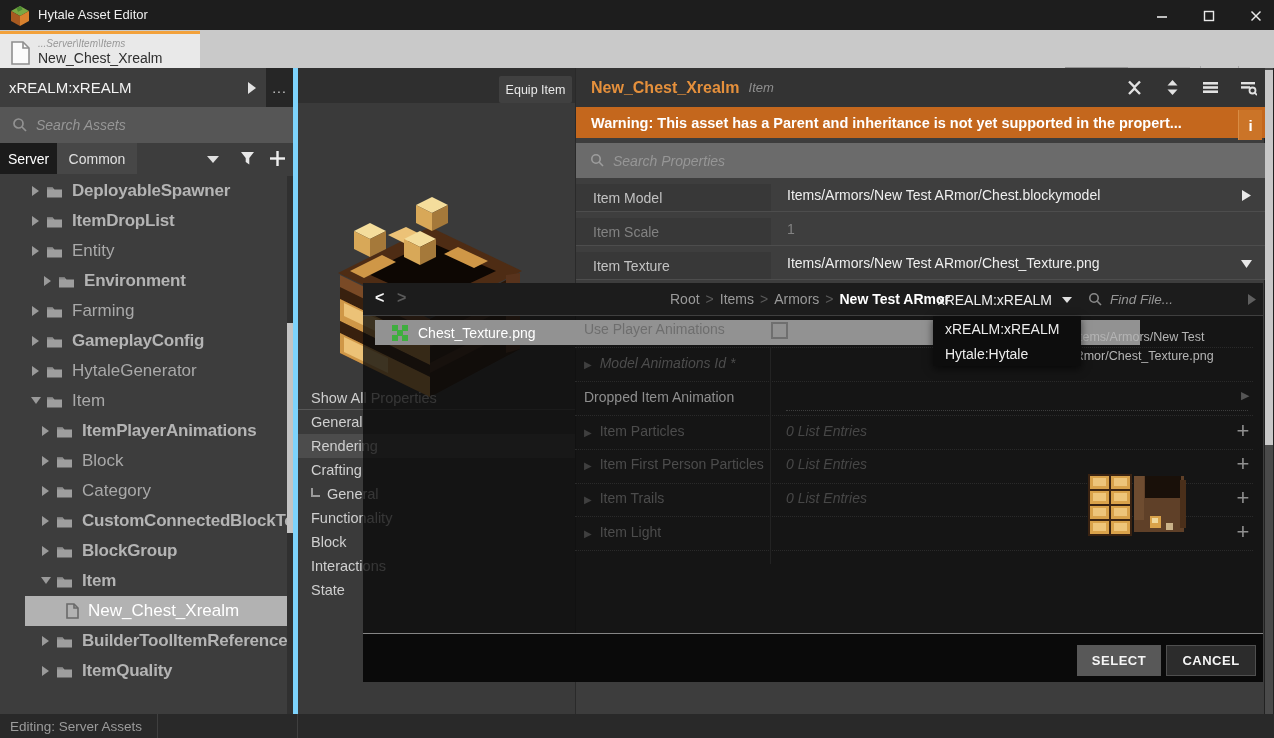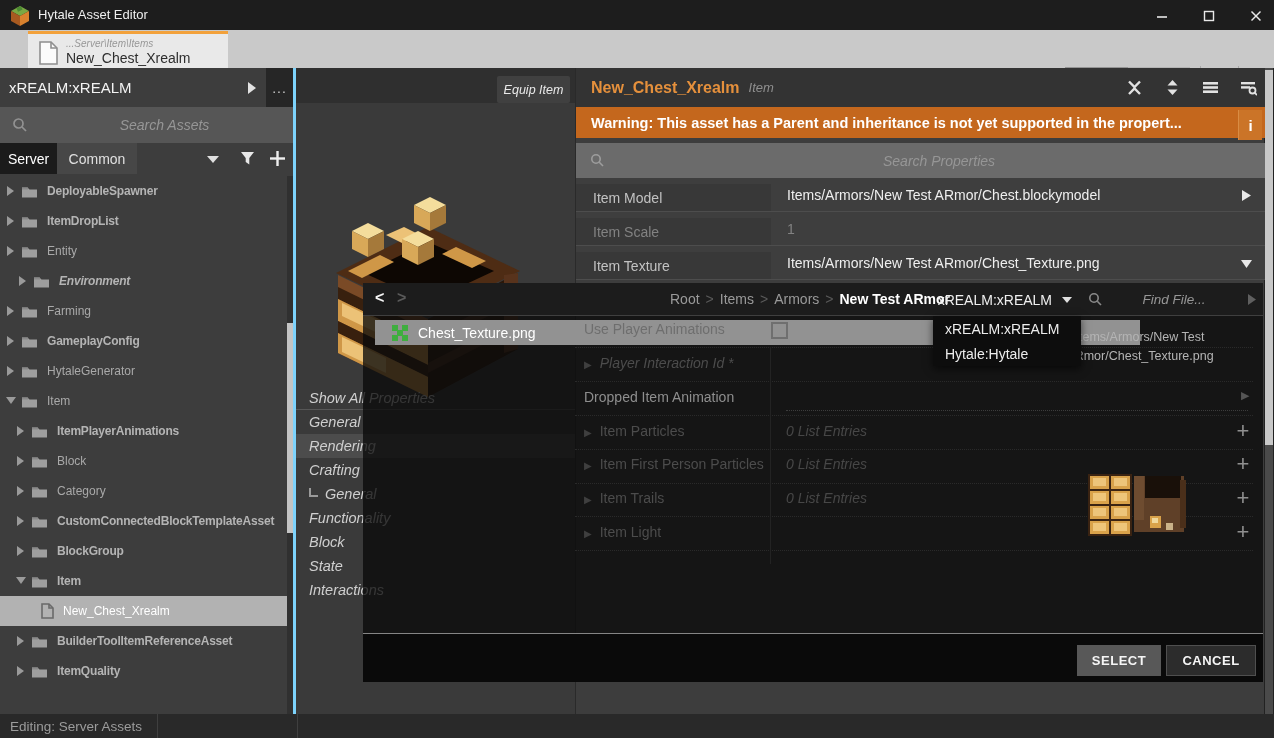--- a/index.html
+++ b/index.html
@@ -8,55 +8,55 @@
   .abs { position:absolute; }
   #app { position:relative; width:1274px; height:738px; overflow:hidden; }
 
   
   #titlebar { left:0; top:0; width:1274px; height:30px; background:#1d1d1d; }
   #titlebar .ttl { position:absolute; left:38px; top:7px; font-size:13px; color:#efefef; }
   .winbtn { position:absolute; top:4px; width:34px; height:23px; display:flex; align-items:center; justify-content:center; }
 
   
   #tabstrip { left:0; top:30px; width:1274px; height:38px; background:#c9c9c9; }
-  #activetab { position:absolute; left:0; top:1px; width:200px; height:37px; background:#e9e9e9; border-top:3px solid #f2a13b;margin-left:28px; }
+  #activetab { position:absolute; left:0; top:1px; width:200px; height:37px; background:#e9e9e9; border-top:3px solid #f2a13b; }
   #activetab .tpath { position:absolute; left:38px; top:4px; font-size:10px; font-style:italic; color:#979797; }
   #activetab .tname { position:absolute; left:38px; top:16px; font-size:14px; color:#2e2e2e; }
   .vsep { position:absolute; top:36px; width:1px; height:28px; background:#a8a8a8; }
   #modetoggle { position:absolute; left:1065px; top:37px; width:125px; height:28px; display:flex; }
   #modetoggle .mbtn { flex:1; display:flex; align-items:center; justify-content:center; font-size:13px; color:#fff; }
   #btn-editor { background:#949494; }
   #btn-source { background:#b3b3b3; }
 
   
   #sidebar { left:0; top:68px; width:293px; height:646px; background:#3d3d3d; overflow:hidden; }
   #sb-head { position:absolute; left:0; top:0; width:293px; height:39px; background:#3d3d3d; }
   #sb-head .proj { position:absolute; left:9px; top:11px; font-size:15px; color:#f2f2f2; }
   #sb-more { position:absolute; left:266px; top:0; width:27px; height:39px; background:#262626; color:#cccccc; font-size:14px; letter-spacing:1px; display:flex; align-items:center; justify-content:center; }
   #sb-expand { position:absolute; left:244px; top:12px; width:16px; height:16px; }
   .searchbar { position:absolute; display:flex; align-items:center; }
   #sb-search { left:0; top:39px; width:293px; height:36px; background:#565656; }
   input.searchfield { background:transparent; border:none; outline:none; font-size:14px; color:#ddd; width:100%;
-    font-family:"Liberation Sans","DejaVu Sans",sans-serif;text-align:center; }
+    font-family:"Liberation Sans","DejaVu Sans",sans-serif; }
   input.searchfield::placeholder { color:#969696; font-style:italic; }
   #sb-tabs { position:absolute; left:0; top:75px; width:293px; height:31px; background:#3d3d3d; }
   .sbtab { position:absolute; top:0; height:31px; display:flex; align-items:center; justify-content:center; font-size:14px; }
   #tab-server { left:0; width:57px; background:#1b1b1b; color:#fff; }
   #tab-common { left:57px; width:80px; background:#474747; color:#e0e0e0; }
   #tree { position:absolute; left:0; top:108px; width:287px; height:538px; overflow:hidden; }
-  .trow { position:relative; height:30px; display:flex; align-items:center; color:#a9a9a9; font-size:12px; white-space:nowrap; overflow:hidden; }
+  .trow { position:relative; height:30px; display:flex; align-items:center; color:#a9a9a9; font-size:17px; white-space:nowrap; overflow:hidden;margin-left:25px; }
   .trow.b { font-weight:bold; color:#b4b4b4; letter-spacing:-0.2px; }
   .trow.sel { background:#b2b2b2; color:#ffffff; }
   .tcaret { width:12px; display:inline-flex; justify-content:center; margin-right:4px; flex:none; }
   .ticon { margin-right:9px; flex:none; display:inline-flex; }
   .sbscroll { left:287px; top:108px; width:6px; height:606px; background:#303030; }
   .sbthumb { left:287px; top:255px; width:6px; height:210px; background:#c4c4c4; }
 
   
-  #preview { left:293px; top:68px; width:282px; height:646px; background:#3a3a3a; border-left:3px solid #7dd3fc;font-style:italic; }
+  #preview { left:293px; top:68px; width:282px; height:646px; background:#3a3a3a; border-left:5px solid #7dd3fc; }
   #pv-topbar { position:absolute; left:0; top:0; width:282px; height:35px; background:#2f2f2f; }
   #equipbtn { position:absolute; left:201px; top:8px; width:73px; height:27px; background:#404040; border-radius:2px; color:#e9e9e9; font-size:12.5px; display:flex; align-items:center; justify-content:center; }
   #cats { position:absolute; left:0; top:318px; width:282px; }
   .catrow { position:relative; height:24px; display:flex; align-items:center; padding-left:13px; color:#cfcfcf; font-size:14.5px; white-space:nowrap; }
   .catrow.sel { background:#4c4c4c;text-align:center; }
   .catrow.hasdiv { border-bottom:1px solid #575757; }
   .catcorner { width:9px; height:9px; border-left:2px solid #9a9a9a; border-bottom:2px solid #9a9a9a; margin-right:7px; margin-top:-4px; flex:none; }
 
   
   #inspector { left:575px; top:68px; width:689px; height:646px; background:#3d3d3d; border-left:1px solid #2a2a2a; }
@@ -250,21 +250,21 @@
             </svg>
           </div>
           <div class="ticon">
             <svg width="17" height="13">
               <path d="M1,2.5 h5.5 l2,2 h7.5 v8 h-15 z" fill="#9e9e9e"></path>
               <rect x="1" y="2.5" width="6" height="2" fill="#8a8a8a"></rect>
             </svg>
           </div>
           <div>Entity</div>
         </div>
-        <div class="trow b" style="padding-left: 17px; font-style: italic;">
+        <div class="trow b" style="padding-left: 17px;">
           <div class="tcaret">
             <svg width="10" height="10">
               <polygon points="1,0 1,10 8,5" fill="#9a9a9a"></polygon>
             </svg>
           </div>
           <div class="ticon">
             <svg width="17" height="13">
               <path d="M1,2.5 h5.5 l2,2 h7.5 v8 h-15 z" fill="#9e9e9e"></path>
               <rect x="1" y="2.5" width="6" height="2" fill="#8a8a8a"></rect>
             </svg>
@@ -502,24 +502,24 @@
           <div class="catcorner"></div>
           <div>General</div>
         </div>
         <div class="catrow">
           <div>Functionality</div>
         </div>
         <div class="catrow">
           <div>Block</div>
         </div>
         <div class="catrow">
+          <div>Interactions</div>
+        </div>
+        <div class="catrow">
           <div>State</div>
-        </div>
-        <div class="catrow">
-          <div>Interactions</div>
         </div>
       </div>
   </div>
 
   <div class="abs" id="inspector">
     <div id="insp-head">
       <div id="insp-title">New_Chest_Xrealm</div>
       <div id="insp-type">Item</div>
       <svg class="hicon" style="left:550px" width="17" height="17">
         <path d="M3,2.5 L8.5,8 L14,2.5" fill="none" stroke="#e2e2e2" stroke-width="2.4"></path>
@@ -618,21 +618,21 @@
     <div id="ghosts">
         <div class="gsep" style="top: 64px;"></div>
         <div class="gsep" style="top: 98px;"></div>
         <div class="gsep" style="top: 132px;"></div>
         <div class="gsep" style="top: 166px;"></div>
         <div class="gsep" style="top: 200px;"></div>
         <div class="gsep" style="top: 233px;"></div>
         <div class="gsep" style="top: 267px;"></div>
         <div class="gcoldiv"></div>
         <div class="grow" style="left: 221px; top: 38px; color: rgb(110, 110, 110); text-align: right;"><span>Use Player Animations</span></div>
-        <div class="grow" style="left: 221px; top: 72px; color: rgb(76, 76, 76); font-style: italic;"><span class="gcaret">▶</span><span>Player Interaction Id *</span></div>
+        <div class="grow" style="left: 221px; top: 72px; color: rgb(76, 76, 76); font-style: italic;"><span class="gcaret">▶</span><span>Model Animations Id *</span></div>
         <div class="grow" style="left: 221px; top: 106px; color: rgb(142, 142, 142);"><span>Dropped Item Animation</span></div>
         <div class="grow" style="left: 878px; top: 106px; color: rgb(85, 85, 85); font-size: 11px;">▶</div>
         <div class="grow" style="left: 221px; top: 140px; color: rgb(76, 76, 76);"><span class="gcaret">▶</span><span>Item Particles</span></div>
         <div class="grow" style="left: 423px; top: 140px; color: rgb(71, 71, 71); font-style: italic;">0 List Entries</div>
         <div class="gplus" style="top: 135px;">+</div>
         <div class="grow" style="left: 221px; top: 173px; color: rgb(76, 76, 76);"><span class="gcaret">▶</span><span>Item First Person Particles</span></div>
         <div class="grow" style="left: 423px; top: 173px; color: rgb(71, 71, 71); font-style: italic;">0 List Entries</div>
         <div class="gplus" style="top: 168px;">+</div>
         <div class="grow" style="left: 221px; top: 207px; color: rgb(76, 76, 76);"><span class="gcaret">▶</span><span>Item Trails</span></div>
         <div class="grow" style="left: 423px; top: 207px; color: rgb(71, 71, 71); font-style: italic;">0 List Entries</div>

